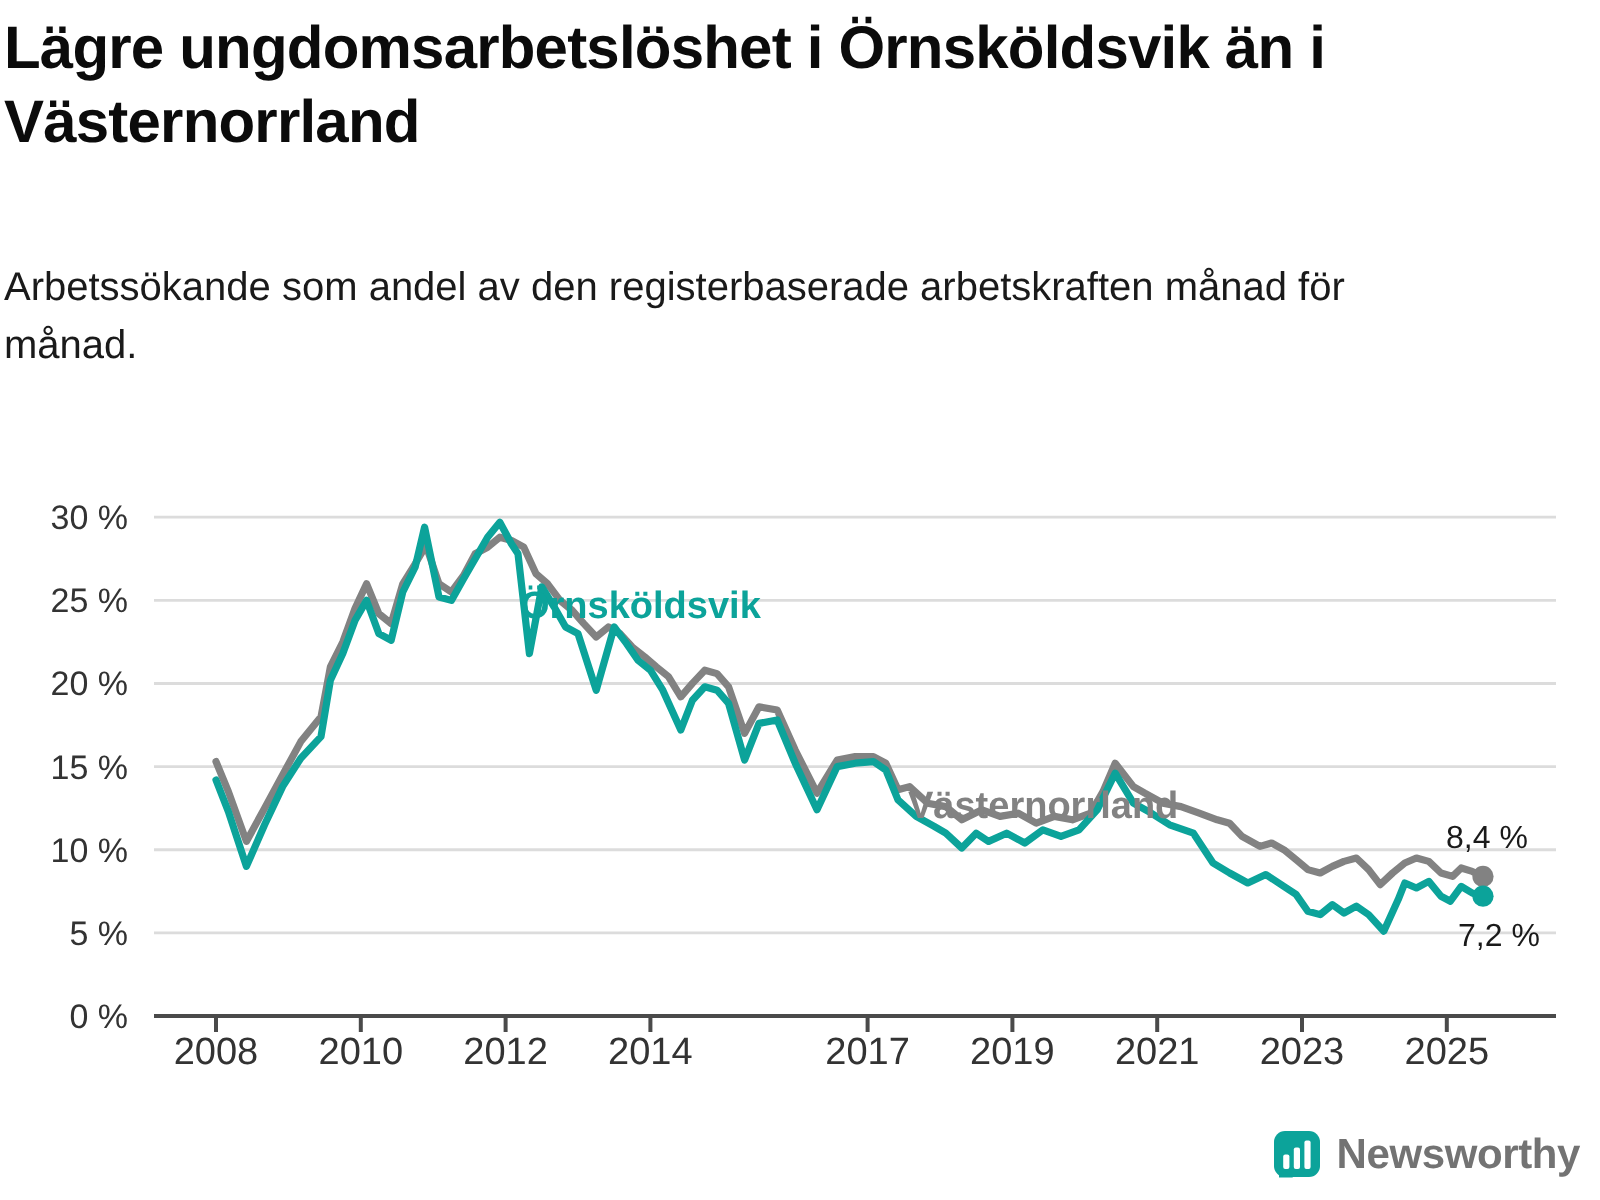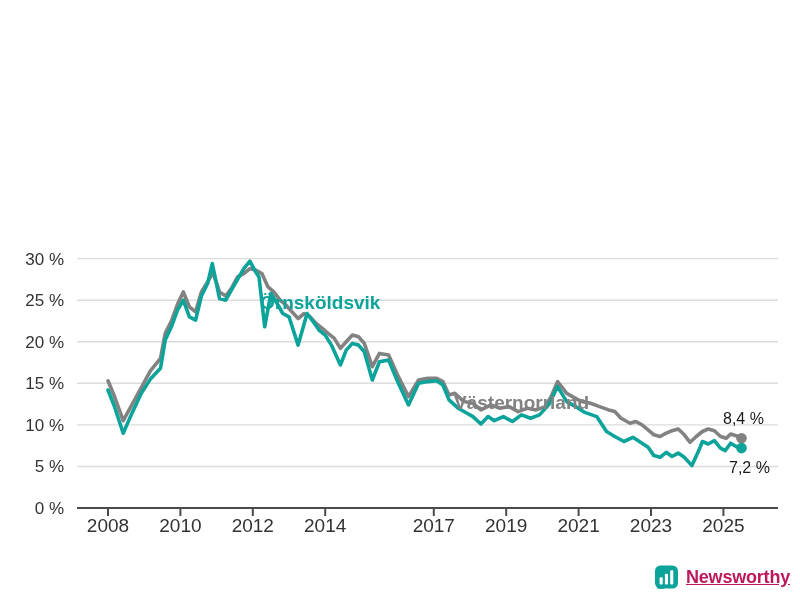--- a/index.html
+++ b/index.html
@@ -16,28 +16,32 @@
   p.subtitle{
     margin:0;margin-top:50px;max-width:695px;
     font-size:20px;line-height:29px;font-weight:400;color:#1a1a1a;
   }
   svg.chart{position:absolute;left:0;top:0;}
   .brand{
     position:absolute;right:10px;bottom:10px;
     display:flex;align-items:center;gap:7px;
   }
   .brand-text{
-    font-size:18px;font-weight:700;color:#be185d;letter-spacing:-0.2px;text-decoration:underline;
+    font-size:21px;font-weight:700;color:#737373;letter-spacing:-0.2px;
   }
 </style>
 </head>
 <body>
 
 <div class="page">
 
+  <div class="header">
+    <h1 class="headline">Lägre ungdomsarbetslöshet i Örnsköldsvik än i Västernorrland</h1>
+    <p class="subtitle">Arbetssökande som andel av den registerbaserade arbetskraften månad för månad.</p>
+  </div>
 
   <svg class="chart" id="chart-svg" width="800" height="600" viewBox="0 0 800 600">
       <line x1="77" y1="508" x2="778" y2="508" stroke="#4a4a4a" stroke-width="2"></line>
       <text x="64" y="514" text-anchor="end" font-size="17" fill="#333333">0 %</text>
       <line x1="77" y1="466.435" x2="778" y2="466.435" stroke="#dcdcdc" stroke-width="1.4"></line>
       <text x="64" y="472.435" text-anchor="end" font-size="17" fill="#333333">5 %</text>
       <line x1="77" y1="424.87" x2="778" y2="424.87" stroke="#dcdcdc" stroke-width="1.4"></line>
       <text x="64" y="430.87" text-anchor="end" font-size="17" fill="#333333">10 %</text>
       <line x1="77" y1="383.305" x2="778" y2="383.305" stroke="#dcdcdc" stroke-width="1.4"></line>
       <text x="64" y="389.305" text-anchor="end" font-size="17" fill="#333333">15 %</text>

